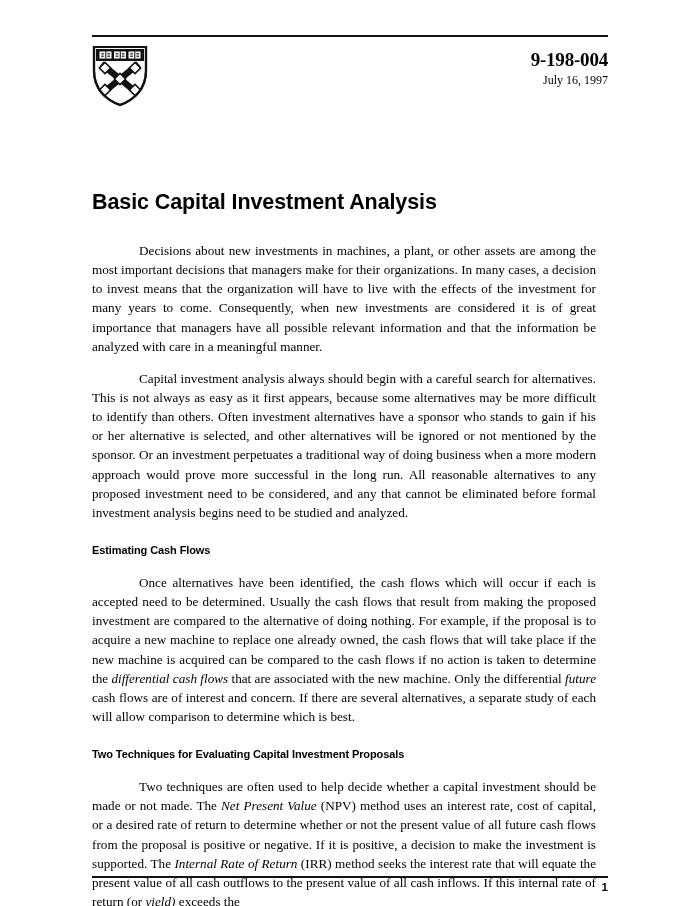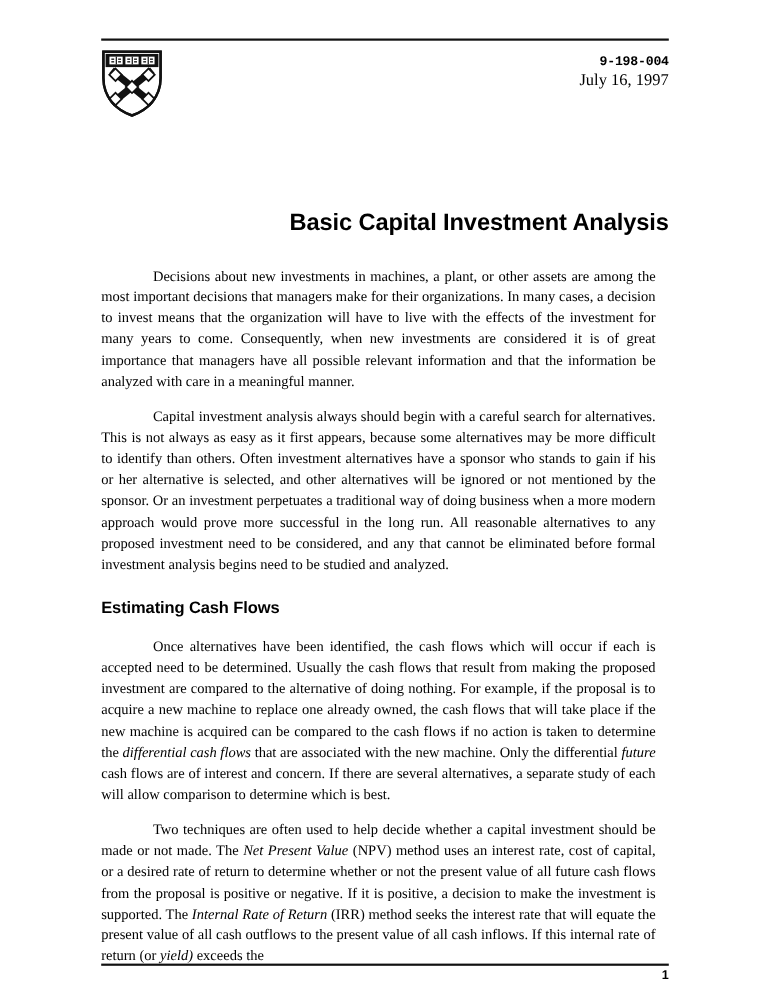--- a/index.html
+++ b/index.html
@@ -54,37 +54,37 @@
     letter-spacing: 0.1px;
     margin-left: 12px;
     margin-top: 7px;
     white-space: nowrap;
   }
   .header-right {
     text-align: right;
     margin-top: 4px;
   }
   .case-number {
-    font-family: Liberation Mono, monospace;
-    font-weight: bold;
-    font-size: 12px;
+    font-family: Liberation Serif, serif;
+    font-weight: bold;
+    font-size: 19px;
     letter-spacing: -0.2px;
   }
   .case-date {
     font-family: "Liberation Serif", "DejaVu Serif", serif;
-    font-size: 15px;
+    font-size: 12px;
     margin-top: 2px;
   }
 
   
   .doc-title {
     font-family: "Liberation Sans", "DejaVu Sans", sans-serif;
     font-weight: bold;
     font-size: 21.5px;
-    text-align: right;
+    text-align: left;
     margin: 83px 0 0 0;
     letter-spacing: -0.1px;
   }
 
   
   .body-area {
     margin-top: 26px;
     width: 516px;
   }
   p.para {
@@ -93,21 +93,21 @@
     text-align: justify;
     text-indent: 47px;
     margin: 0 12px 13px 0;
     hyphens: none;
   }
   p.para:last-child { margin-bottom: 0; }
 
   h2.section {
     font-family: "Liberation Sans", "DejaVu Sans", sans-serif;
     font-weight: bold;
-    font-size: 15px;
+    font-size: 11px;
     margin: 22px 0 17px 0;
     text-align: left;
     letter-spacing: -0.1px;
   }
 
   em { }
 
   
   .footer-rule {
     position: absolute;
@@ -190,20 +190,21 @@
   <h1 class="doc-title">Basic Capital Investment Analysis</h1>
 
   <div class="body-area">
 
     <p class="para">Decisions about new investments in machines, a plant, or other assets are among the most important decisions that managers make for their organizations. In many cases, a decision to invest means that the organization will have to live with the effects of the investment for many years to come. Consequently, when new investments are considered it is of great importance that managers have all possible relevant information and that the information be analyzed with care in a meaningful manner.</p>
     <p class="para">Capital investment analysis always should begin with a careful search for alternatives. This is not always as easy as it first appears, because some alternatives may be more difficult to identify than others. Often investment alternatives have a sponsor who stands to gain if his or her alternative is selected, and other alternatives will be ignored or not mentioned by the sponsor. Or an investment perpetuates a traditional way of doing business when a more modern approach would  prove more successful in the long run. All reasonable alternatives to any proposed investment need to be considered, and any that cannot be eliminated before formal investment analysis begins need to be studied and analyzed.</p>
 
     <h2 class="section">Estimating Cash Flows</h2>
     <p class="para"><span>Once alternatives have been identified, the cash flows which will occur if each is accepted need to be determined. Usually the cash flows that result from making the proposed investment are compared to the alternative of doing nothing. For example, if the proposal is to acquire a new machine to replace one already owned, the cash flows that will take place if the new machine is acquired can be compared to the cash flows if no action is taken to determine the </span><em>differential cash flows</em><span> that are associated with the new machine. Only the differential </span><em>future</em><span> cash flows are of interest and concern. If there are several alternatives, a separate study of each will allow comparison to determine which is best.</span></p>
 
+    <h2 class="section">Two Techniques for Evaluating Capital Investment Proposals</h2>
     <p class="para"><span>Two techniques are often used to help decide whether a capital investment should be made or not made. The </span><em>Net Present Value</em><span> (NPV) method uses an interest rate, cost of capital, or a desired rate of return to determine whether or not the present value of all future cash flows from the proposal is positive or negative. If it is positive, a decision to make the investment is supported. The </span><em>Internal Rate of Return</em><span> (IRR) method seeks the interest rate that will equate the present value of all cash outflows to the present value of all cash inflows. If this internal rate of return (or </span><em>yield)</em><span> exceeds the</span></p>
 
   </div>
 
   <hr class="footer-rule">
   <div class="page-number">1</div>
 
 </div>
 
 </body></html>

